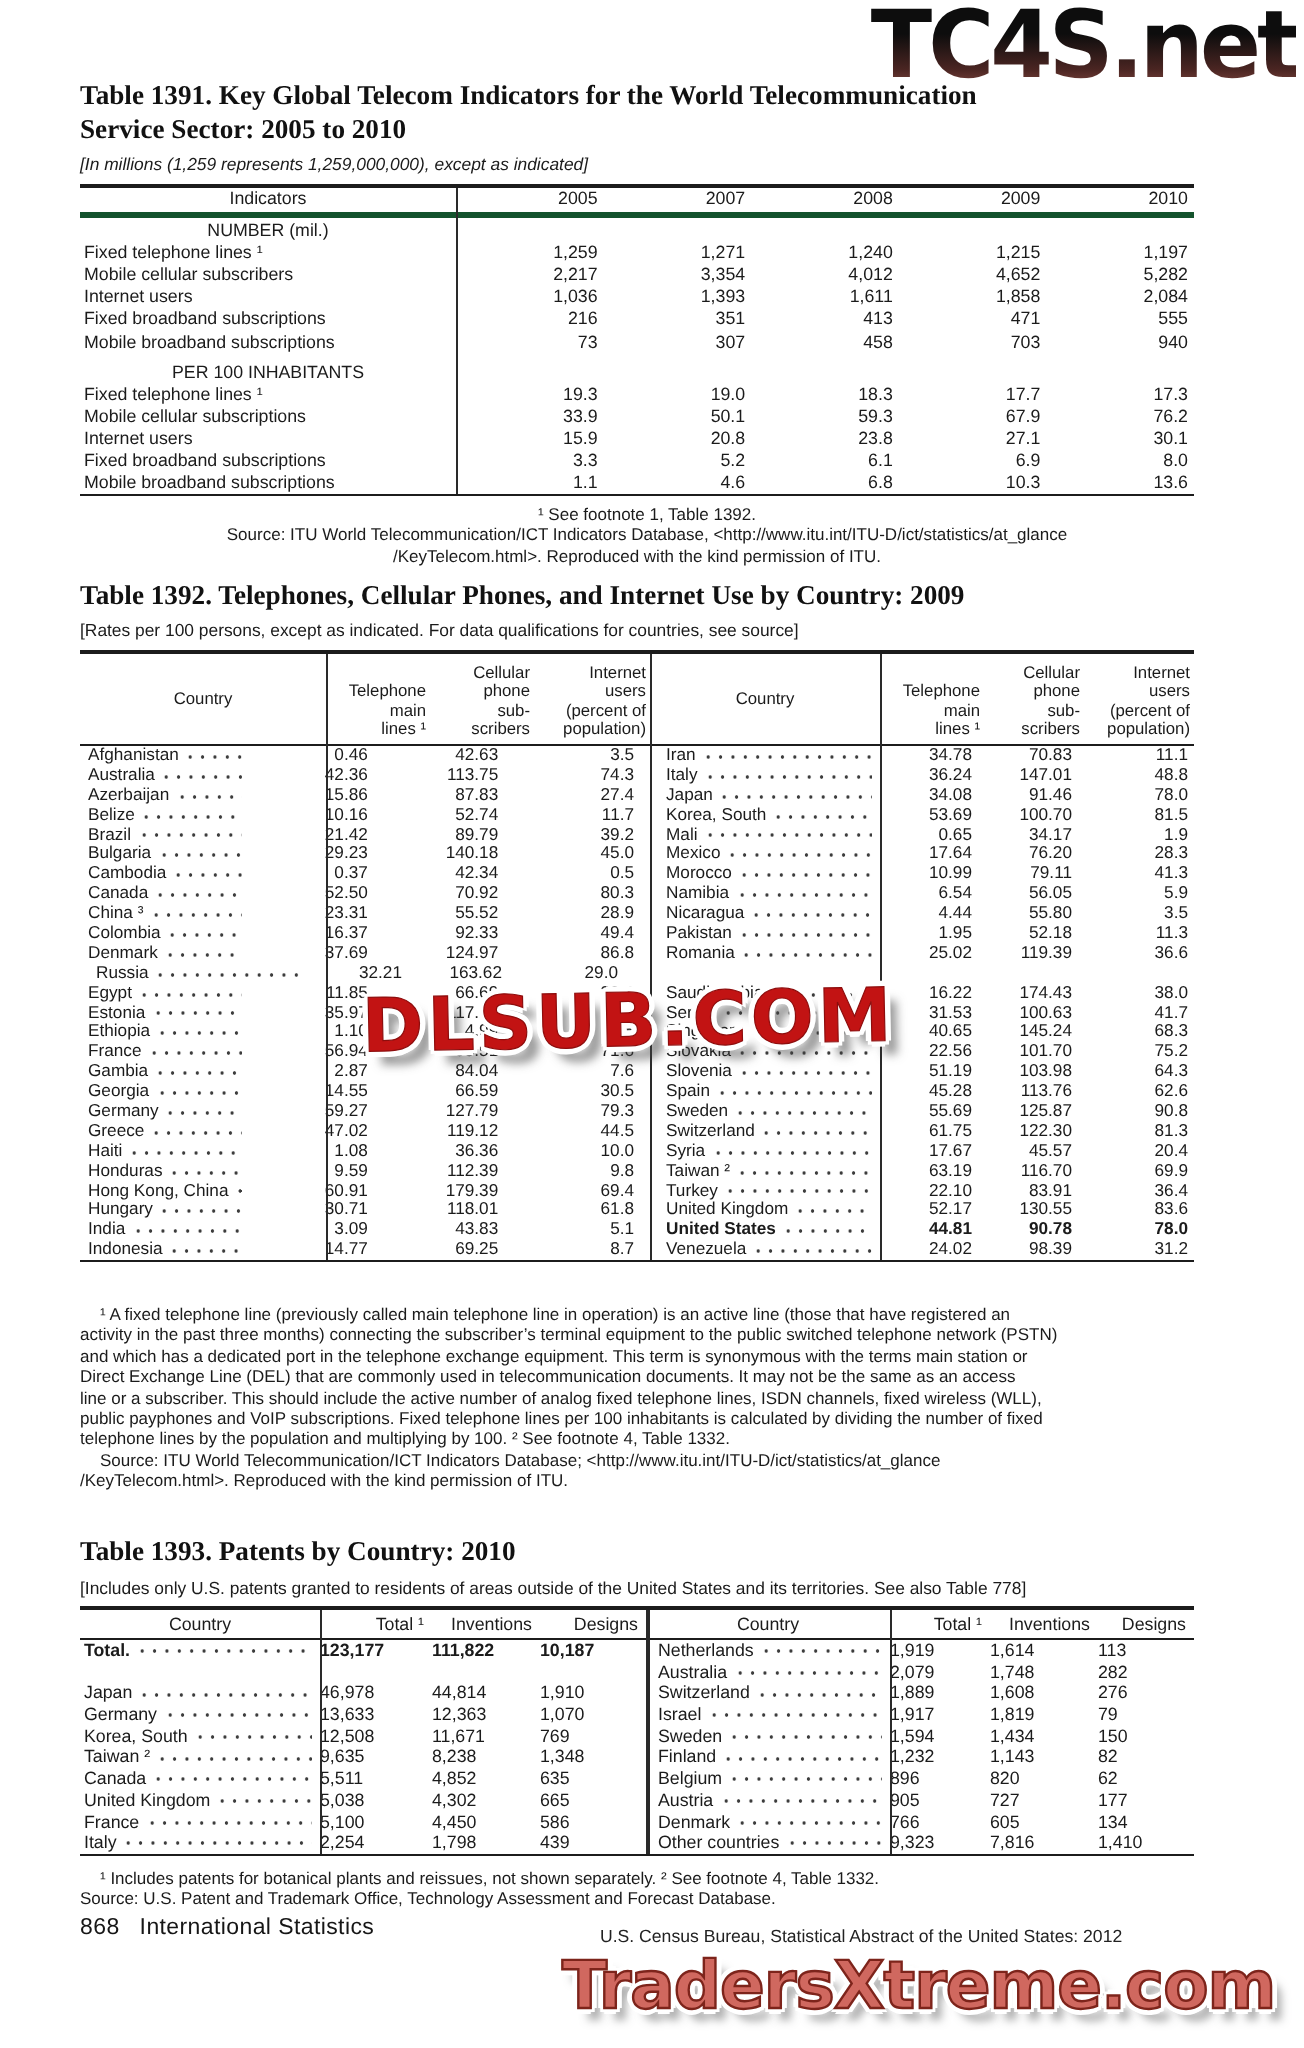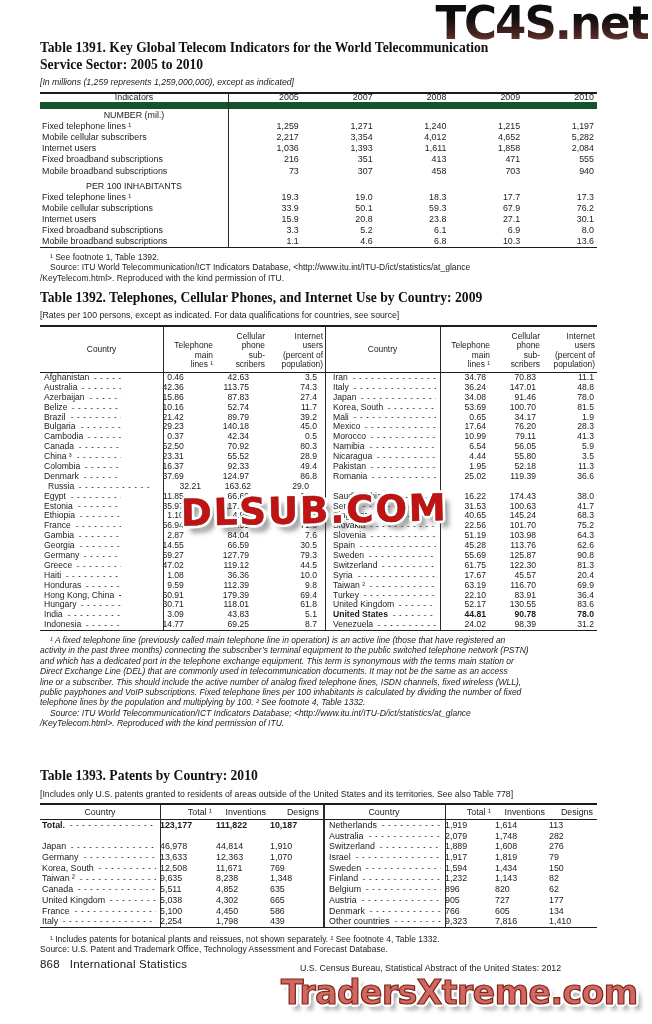--- a/index.html
+++ b/index.html
@@ -14,21 +14,21 @@
 
   
   .t-title { font-family: "Liberation Serif", serif; font-weight: bold; font-size: 13.6px; line-height: 16.5px; color:#111; }
   .t-note  { font-size: 8.7px; color: #1b1b1b; }
 
   
   .tbl { position: absolute; left: 40px; width: 557px; border-top: 2px solid #1c1c1c; border-bottom: 1px solid #1c1c1c; background: transparent; }
   .vl { position: absolute; top: 0; bottom: 0; width: 1px; background: #2a2a2a; }
 
   
-  #tbl1391 .hd { display: flex; height: 15px; align-items: flex-end; border-bottom: 7px solid #14532d; font-size: 8.9px; }
+  #tbl1391 .hd { display: flex; height: 15px; align-items: flex-start; border-bottom: 3px solid #14532d; font-size: 8.9px; }
   #tbl1391 .hd .hi { width: 188px; text-align: center; }
   #tbl1391 .hd .hy { flex: 1; text-align: right; padding-right: 3px; }
   #tbl1391 .r { display: flex; height: 11.2px; line-height: 11.2px; font-size: 8.9px; align-items: center; }
   #tbl1391 .sechead { height: 11.8px; padding-top: 1px; }
   #tbl1391 .sechead.gap { margin-top: 3px; }
   #tbl1391 .sec { width: 188px; text-align: center; font-size: 8.9px; }
   #tbl1391 .lbl { width: 188px; display: flex; align-items: center; padding-left: 2px; padding-right: 5px; overflow: hidden; }
   #tbl1391 .v { flex: 1; text-align: right; padding-right: 3px; }
 
   
@@ -245,21 +245,21 @@
           </div>
           <div class="v">1.1</div>
           <div class="v">4.6</div>
           <div class="v">6.8</div>
           <div class="v">10.3</div>
           <div class="v">13.6</div>
         </div>
       </div>
   </div>
 
-  <div class="abs fn" id="fn1391" style="left:40px; top:252px;">
+  <div class="abs fn" id="fn1391" style="left:40px; top:252px;text-align:center;">
       <div class="fn-line ind">¹ See footnote 1, Table 1392.</div>
       <div class="fn-line ind">Source: ITU World Telecommunication/ICT Indicators Database, &lt;http://www.itu.int/ITU-D/ict/statistics/at_glance</div>
       <div class="fn-line">/KeyTelecom.html&gt;. Reproduced with the kind permission of ITU.</div>
     </div>
 
   <div class="abs t-title" style="left:40px; top:290px;">Table 1392. Telephones, Cellular Phones, and Internet Use by Country: 2009</div>
   <div class="abs t-note" style="left:40px; top:310px;">[Rates per 100 persons, except as indicated. For data qualifications for countries, see source]</div>
 
   <div class="tbl" id="tbl1392" style="top:325px;">
     <div class="vl" style="left:123px;"></div>
@@ -803,21 +803,21 @@
               <i class="lead"></i>
             </div>
             <div class="c c1">24.02</div>
             <div class="c c2">98.39</div>
             <div class="c c3">31.2</div>
           </div>
         </div>
       </div>
   </div>
 
-  <div class="abs fn" id="fn1392" style="left:40px; top:635px;font-style:italic;">
+  <div class="abs fn" id="fn1392" style="left:40px; top:652px;">
       <div class="fn-line ind">¹ A fixed telephone line (previously called main telephone line in operation) is an active line (those that have registered an</div>
       <div class="fn-line">activity in the past three months) connecting the subscriber’s terminal equipment to the public switched telephone network (PSTN)</div>
       <div class="fn-line">and which has a dedicated port in the telephone exchange equipment. This term is synonymous with the terms main station or</div>
       <div class="fn-line">Direct Exchange Line (DEL) that are commonly used in telecommunication documents. It may not be the same as an access</div>
       <div class="fn-line">line or a subscriber. This should include the active number of analog fixed telephone lines, ISDN channels, fixed wireless (WLL),</div>
       <div class="fn-line">public payphones and VoIP subscriptions. Fixed telephone lines per 100 inhabitants is calculated by dividing the number of fixed</div>
       <div class="fn-line">telephone lines by the population and multiplying by 100. ² See footnote 4, Table 1332.</div>
       <div class="fn-line ind">Source: ITU World Telecommunication/ICT Indicators Database; &lt;http://www.itu.int/ITU-D/ict/statistics/at_glance</div>
       <div class="fn-line">/KeyTelecom.html&gt;. Reproduced with the kind permission of ITU.</div>
     </div>

